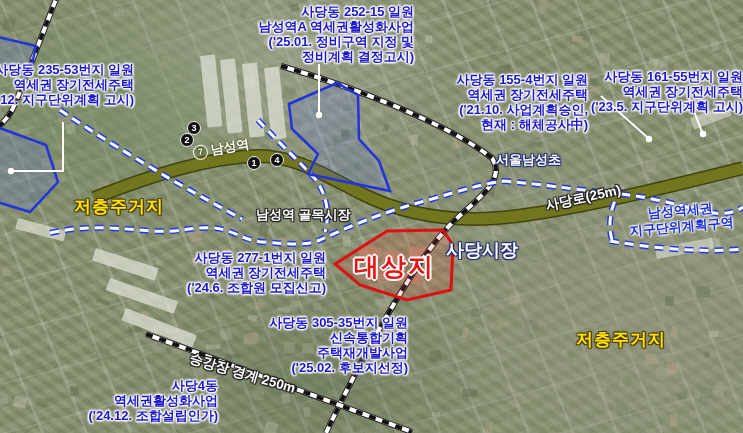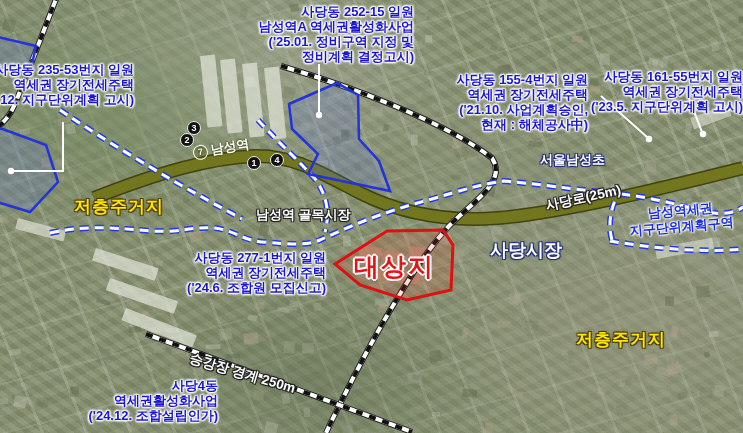--- a/index.html
+++ b/index.html
@@ -21,21 +21,21 @@
   svg.maplayer{position:absolute;left:0;top:0;z-index:1;}
   .lbl{position:absolute;z-index:3;white-space:nowrap;font-weight:bold;}
   
   .info-box{position:absolute;z-index:3;text-align:right;font-weight:bold;
     font-size:13px;line-height:15px;color:#1a15cf;
     text-shadow:0 0 2px #fff,0 0 2px #fff,0 0 3px #fff,1px 1px 2px #fff,-1px -1px 2px #fff,1px -1px 2px #fff,-1px 1px 2px #fff;}
   .yellow-lbl{font-size:17px;color:#ffe207;letter-spacing:1px;
     text-shadow:-1px -1px 0 #4a3c00,1px -1px 0 #4a3c00,-1px 1px 0 #4a3c00,1px 1px 0 #4a3c00,0 0 3px #332900;}
   .white-lbl{font-size:13px;color:#ffffff;
     text-shadow:-1px -1px 0 #222,1px -1px 0 #222,-1px 1px 0 #222,1px 1px 0 #222,0 0 3px #000;}
-  .navy-outline{text-shadow:-1px -1px 0 #24307a,1px -1px 0 #24307a,-1px 1px 0 #24307a,1px 1px 0 #24307a,0 0 3px #1a2460;margin-left:44px;}
+  .navy-outline{text-shadow:-1px -1px 0 #24307a,1px -1px 0 #24307a,-1px 1px 0 #24307a,1px 1px 0 #24307a,0 0 3px #1a2460;}
   .target-lbl{font-size:25px;color:#e51515;letter-spacing:2px;
     text-shadow:-2px 0 0 #fff,2px 0 0 #fff,0 -2px 0 #fff,0 2px 0 #fff,-1px -1px 0 #fff,1px 1px 0 #fff,-1px 1px 0 #fff,1px -1px 0 #fff;}
   .district-lbl{font-size:13px;line-height:16px;color:#1b2fe0;text-align:center;
     text-shadow:0 0 2px #fff,0 0 3px #fff,1px 1px 2px #fff,-1px -1px 2px #fff;}
   .station-lbl{display:flex;align-items:center;gap:3px;color:#fff;font-size:13px;
     text-shadow:0 0 2px #3f4410,0 0 2px #3f4410;}
   .line-badge{width:13px;height:13px;border:1.6px solid #fff;border-radius:50%;
     display:flex;align-items:center;justify-content:center;font-size:9px;color:#fff;background:rgba(90,95,20,.4);}
   .exit-badge{position:absolute;z-index:3;width:12px;height:12px;border-radius:50%;
     background:#111;color:#fff;font-size:9px;font-weight:bold;
@@ -445,20 +445,26 @@
     <div>('21.10. 사업계획승인,</div>
     <div>현재 : 해체공사中)</div>
   </div>
 
   <div class="info-box" style="left:150px;top:250px;width:176px;">
     <div>사당동 277-1번지 일원</div>
     <div>역세권 장기전세주택</div>
     <div>('24.6. 조합원 모집신고)</div>
   </div>
 
+  <div class="info-box" style="left:232px;top:315px;width:176px;">
+    <div>사당동 305-35번지 일원</div>
+    <div>신속통합기획</div>
+    <div>주택재개발사업</div>
+    <div>('25.02. 후보지선정)</div>
+  </div>
 
   <div class="info-box" style="left:54px;top:378px;width:164px;">
     <div>사당4동</div>
     <div>역세권활성화사업</div>
     <div>('24.12. 조합설립인가)</div>
   </div>
 
   <div class="lbl yellow-lbl" style="left:74px;top:195px;">저층주거지</div>
   <div class="lbl yellow-lbl" style="left:576px;top:328px;">저층주거지</div>
 

